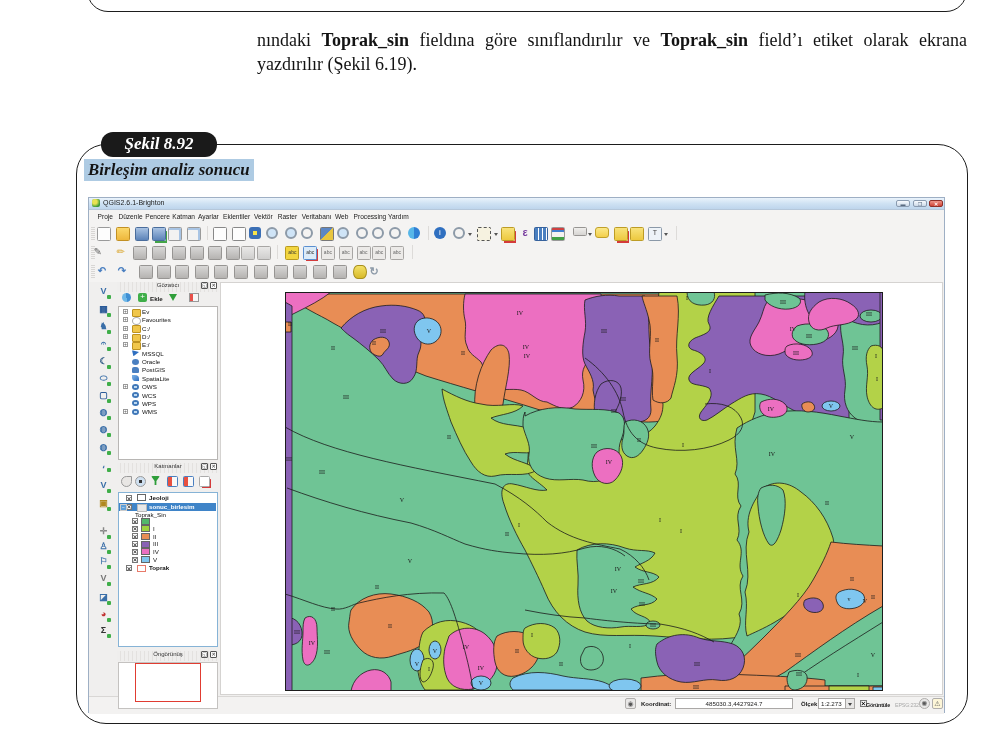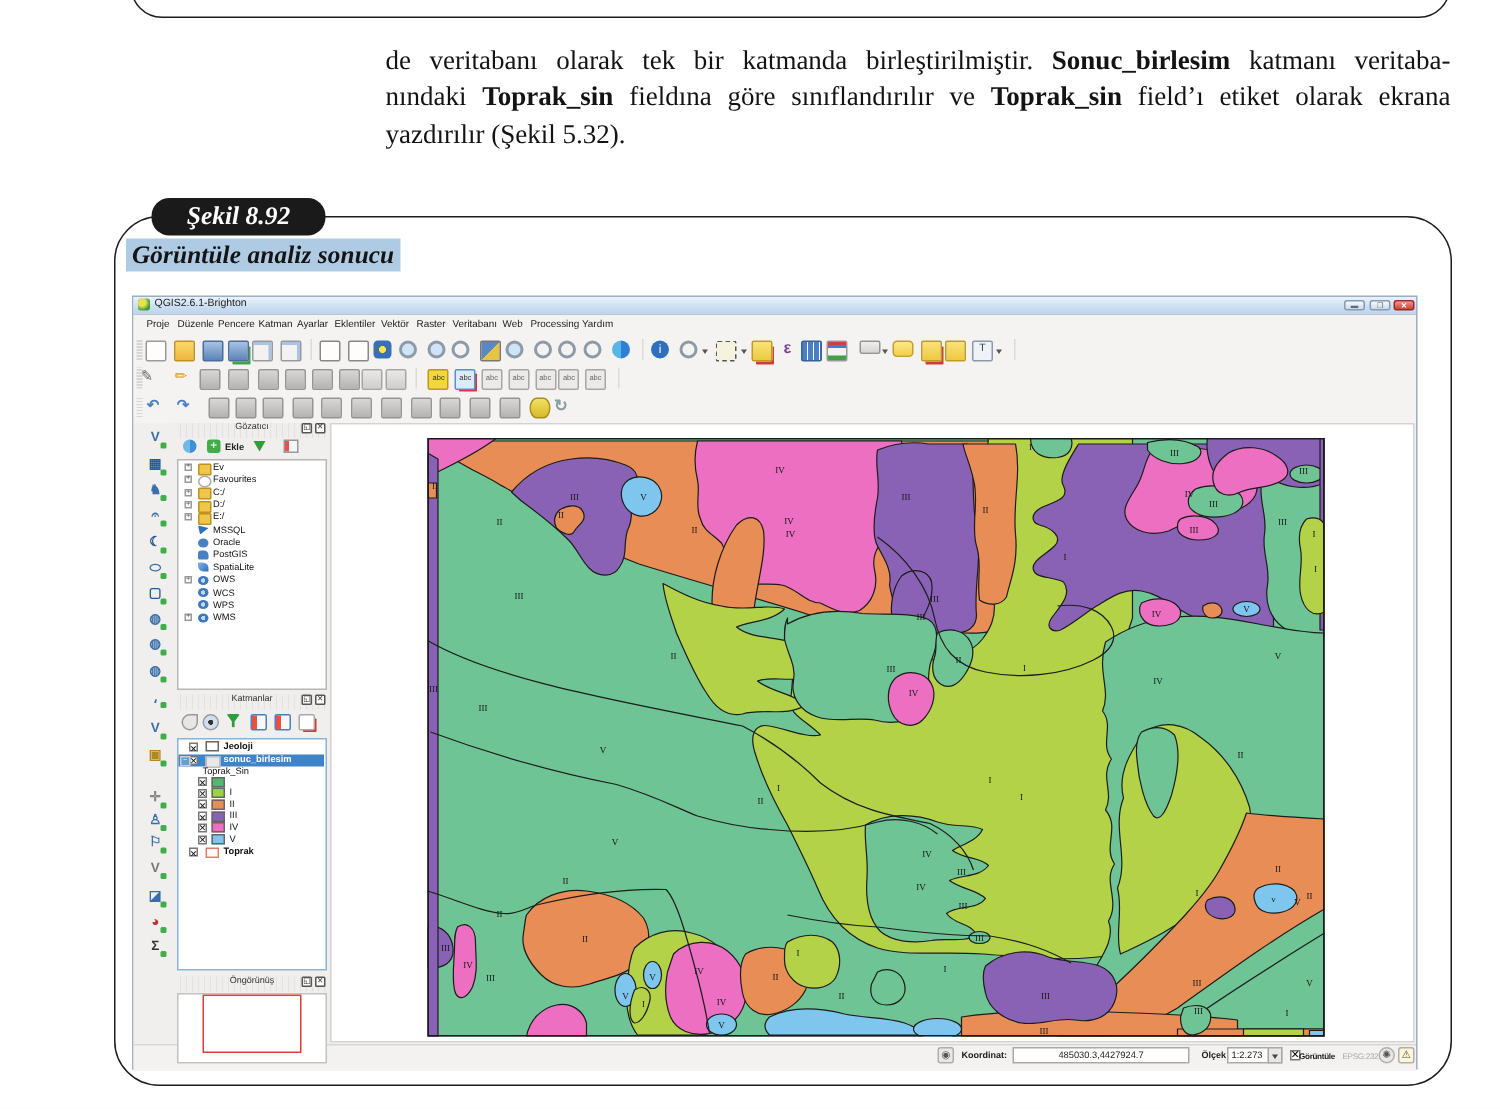--- a/index.html
+++ b/index.html
@@ -77,27 +77,26 @@
 .sbfield{position:absolute;height:11px;background:#fff;border:1px solid #aaa8a6;
   font-size:6.2px;color:#222;text-align:center;box-sizing:border-box;}
 .sbicon{position:absolute;width:11px;height:11px;border:1px solid #b0aeac;border-radius:2px;
   background:#e8e7e6;box-sizing:border-box;font-size:7px;line-height:9px;text-align:center;color:#555;}
 </style>
 </head>
 <body>
 <div id="page">
   <div id="prevbox" class="abs"></div>
   <div id="para" class="abs">
-    <div class="ln">de veritabanı olarak tek bir katmanda birleştirilmiştir. <b>Sonuc_birlesim</b> katmanı veritaba-</div>
     <div class="ln">nındaki <b>Toprak_sin</b> fieldına göre sınıflandırılır ve <b>Toprak_sin</b> field’ı etiket olarak ekrana</div>
-    <div class="ln" style="text-align-last:left">yazdırılır (Şekil 5.32).</div>
+    <div class="ln" style="text-align-last:left">yazdırılır (Şekil 6.19).</div>
   </div>
   <div id="figbox" class="abs"></div>
   <div id="sekil" class="abs">Şekil 8.92</div>
-  <div id="caption" class="abs">Görüntüle analiz sonucu</div>
+  <div id="caption" class="abs">Birleşim analiz sonucu</div>
   <div id="win" class="abs">
     <div id="titlebar" class="abs"></div>
     <div id="qgicon" class="abs"></div>
     <div id="titletext" class="abs">QGIS2.6.1-Brighton</div>
     <div class="winbtn abs" style="left:807px;">
         <span class="bglyph">▬</span>
       </div>
     <div class="winbtn abs" style="left:824px;">
         <span class="bglyph">❐</span>
       </div>

